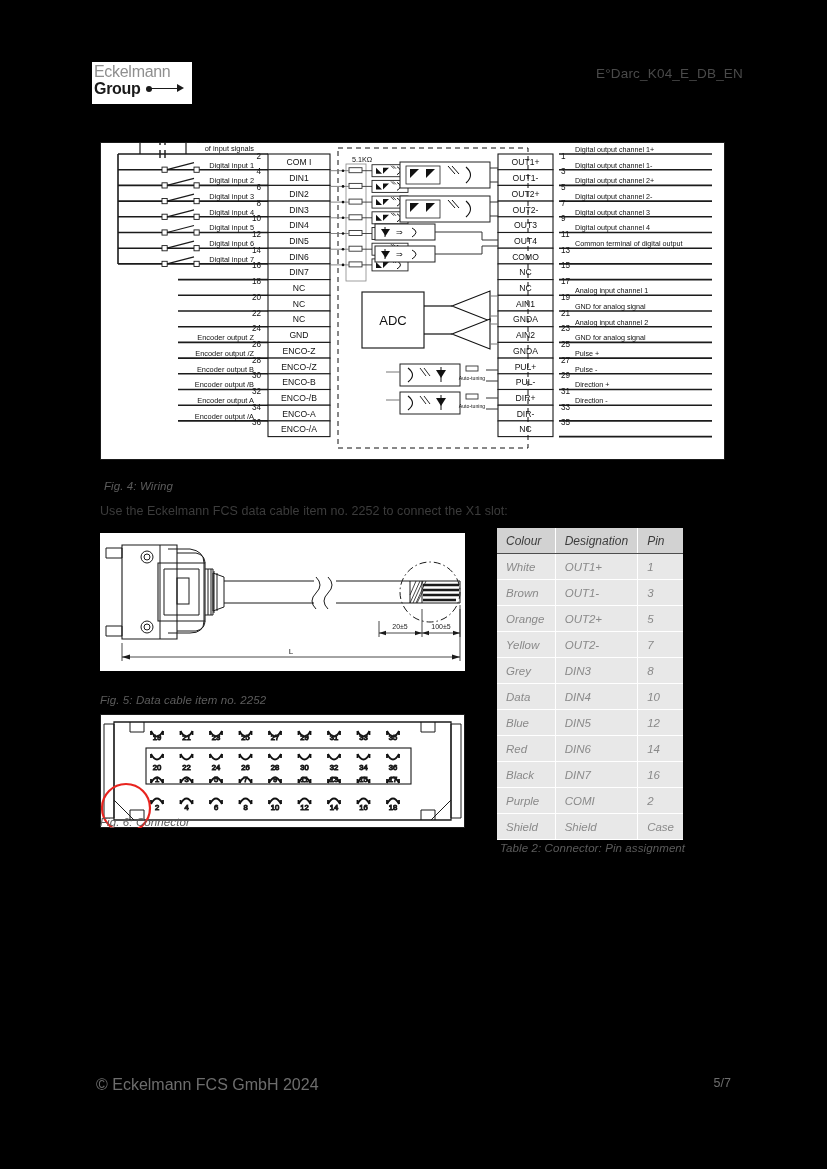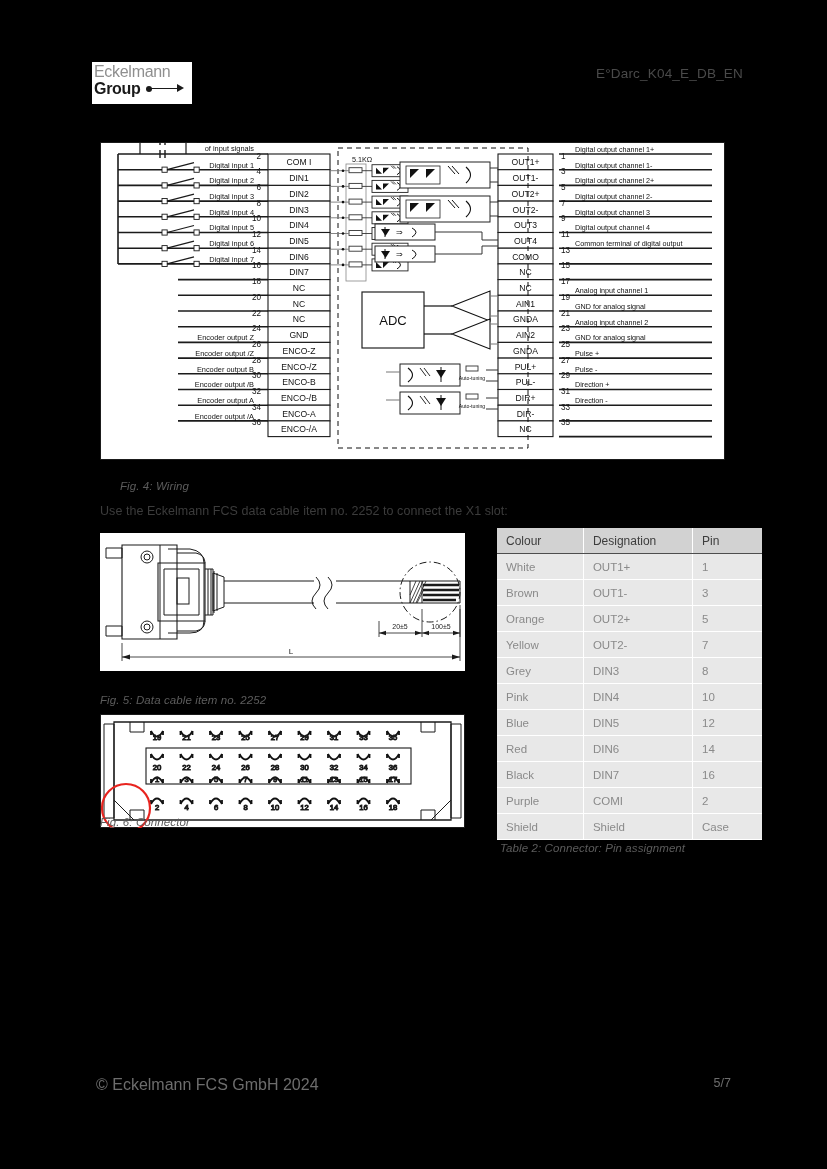--- a/index.html
+++ b/index.html
@@ -28,21 +28,21 @@
   .fig4{position:absolute;left:100px;top:142px;width:625px;height:318px;background:#fff;}
   .wsvg{position:absolute;left:0;top:0;}
 
   
   .fig5{position:absolute;left:100px;top:533px;width:365px;height:138px;background:#fff;}
 
   
   .fig6{position:absolute;left:100px;top:714px;width:365px;height:114px;background:#fff;}
 
   
-  .tbl{position:absolute;left:497px;top:528px;width:265px;border-collapse:collapse;}
+  .tbl{position:absolute;left:497px;top:528px;width:186px;border-collapse:collapse;font-style:italic;}
   .tbl td,.tbl th{height:25px;font-size:11.5px;font-weight:normal;text-align:left;padding:0 0 0 9px;
                   border-bottom:1.5px solid #ffffff;border-right:1.5px solid #ffffff;color:#8a8a8a;}
   .tbl th{background:#d2d2d2;color:#3d3d3d;font-size:12px;border-bottom:1.5px solid #4d4d4d;}
   .tbl td{background:#e8e8e8;}
   .tbl .c1{width:72px;}
   .tbl .c2{width:93px;}
   .tbl .c3{width:56px;border-right:none;}
 
   
   .footer-left{position:absolute;left:96px;top:1076px;font-size:16px;color:#6d6d6d;}
@@ -406,21 +406,21 @@
           <path d="M336 256 l10 0 l-5 8 Z" fill="#111"></path>
           <line x1="341" y1="253" x2="341" y2="268" stroke="#111" stroke-width="1"></line>
           <rect x="366" y="252" width="12" height="5" fill="#fff" stroke="#333" stroke-width="0.9"></rect>
           <text x="372" y="266" font-size="5.2" text-anchor="middle" fill="#111" font-family="Liberation Sans, sans-serif">Auto-tuning</text>
           <line x1="286" y1="258" x2="300" y2="258" stroke="#777" stroke-width="1"></line>
           <line x1="386" y1="256" x2="398" y2="256" stroke="#333" stroke-width="1"></line>
           <line x1="386" y1="267" x2="398" y2="267" stroke="#333" stroke-width="1"></line>
         </g>
     </svg>
   </div>
-  <div class="fig-cap" style="left:120px;top:480px;">Fig. 4: Wiring</div>
+  <div class="fig-cap" style="left:104px;top:480px;">Fig. 4: Wiring</div>
 
   <div class="body-text" style="left:100px;top:504px;">Use the Eckelmann FCS data cable item no. 2252 to connect the X1 slot:</div>
 
   <div class="fig5">
     <svg width="365" height="138" viewBox="0 0 365 138">
       <g fill="none" stroke="#1b1b1b" stroke-width="1">
 
         <path d="M22 12 L77 12 L77 106 L22 106 Z" stroke-width="1.1"></path>
         <path d="M6 15 L22 15 L22 25 L6 25 Z"></path>
         <path d="M6 93 L22 93 L22 103 L6 103 Z"></path>
@@ -692,21 +692,21 @@
           <td class="c1">Yellow</td>
           <td class="c2">OUT2-</td>
           <td class="c3">7</td>
         </tr>
         <tr>
           <td class="c1">Grey</td>
           <td class="c2">DIN3</td>
           <td class="c3">8</td>
         </tr>
         <tr>
-          <td class="c1">Pink</td>
+          <td class="c1">Data</td>
           <td class="c2">DIN4</td>
           <td class="c3">10</td>
         </tr>
         <tr>
           <td class="c1">Blue</td>
           <td class="c2">DIN5</td>
           <td class="c3">12</td>
         </tr>
         <tr>
           <td class="c1">Red</td>

